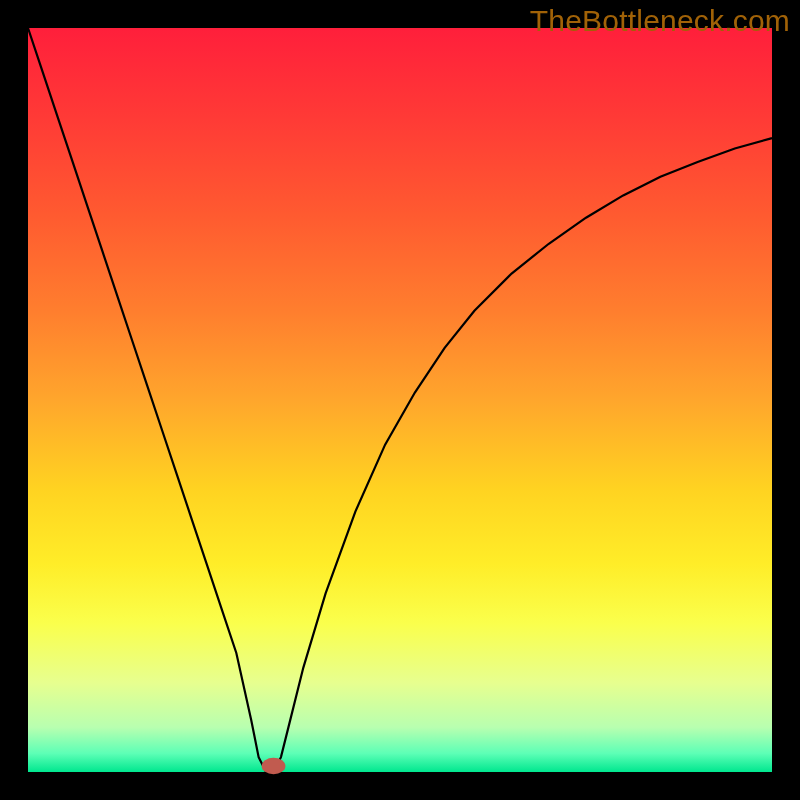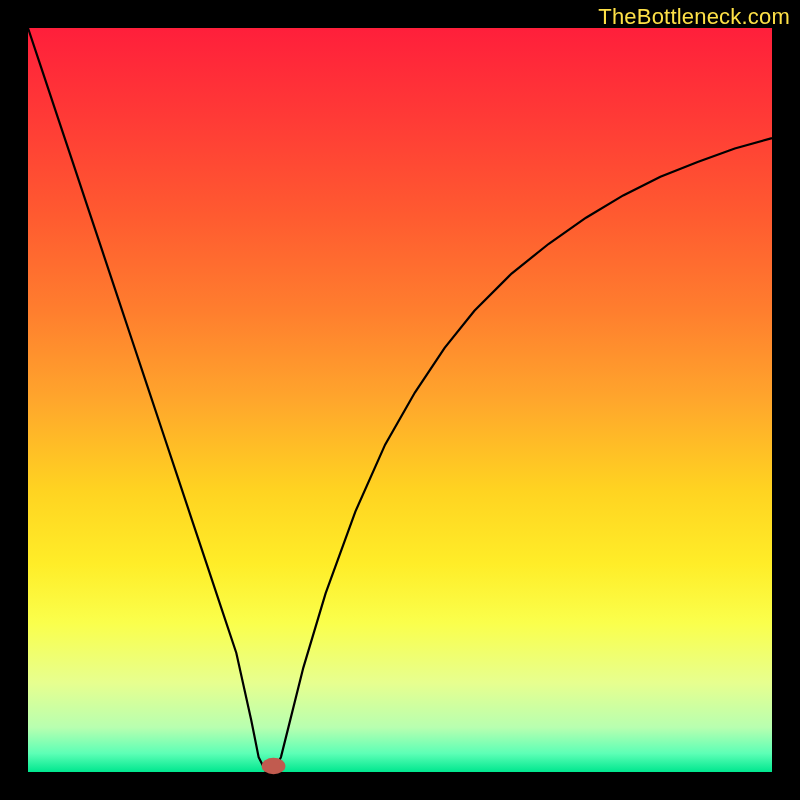--- a/index.html
+++ b/index.html
@@ -14,22 +14,22 @@
   .frame {
     position: relative;
     width: 800px;
     height: 800px;
     background: #000;
   }
   .watermark {
     position: absolute;
     top: 4px;
     right: 10px;
-    color: #fde047;
-    font-size: 22px;
+    color: #a16207;
+    font-size: 30px;
     font-weight: 500;
     letter-spacing: 0.2px;
     user-select: none;
   }
   svg {
     display: block;
   }
 </style>
 </head>
 <body>

